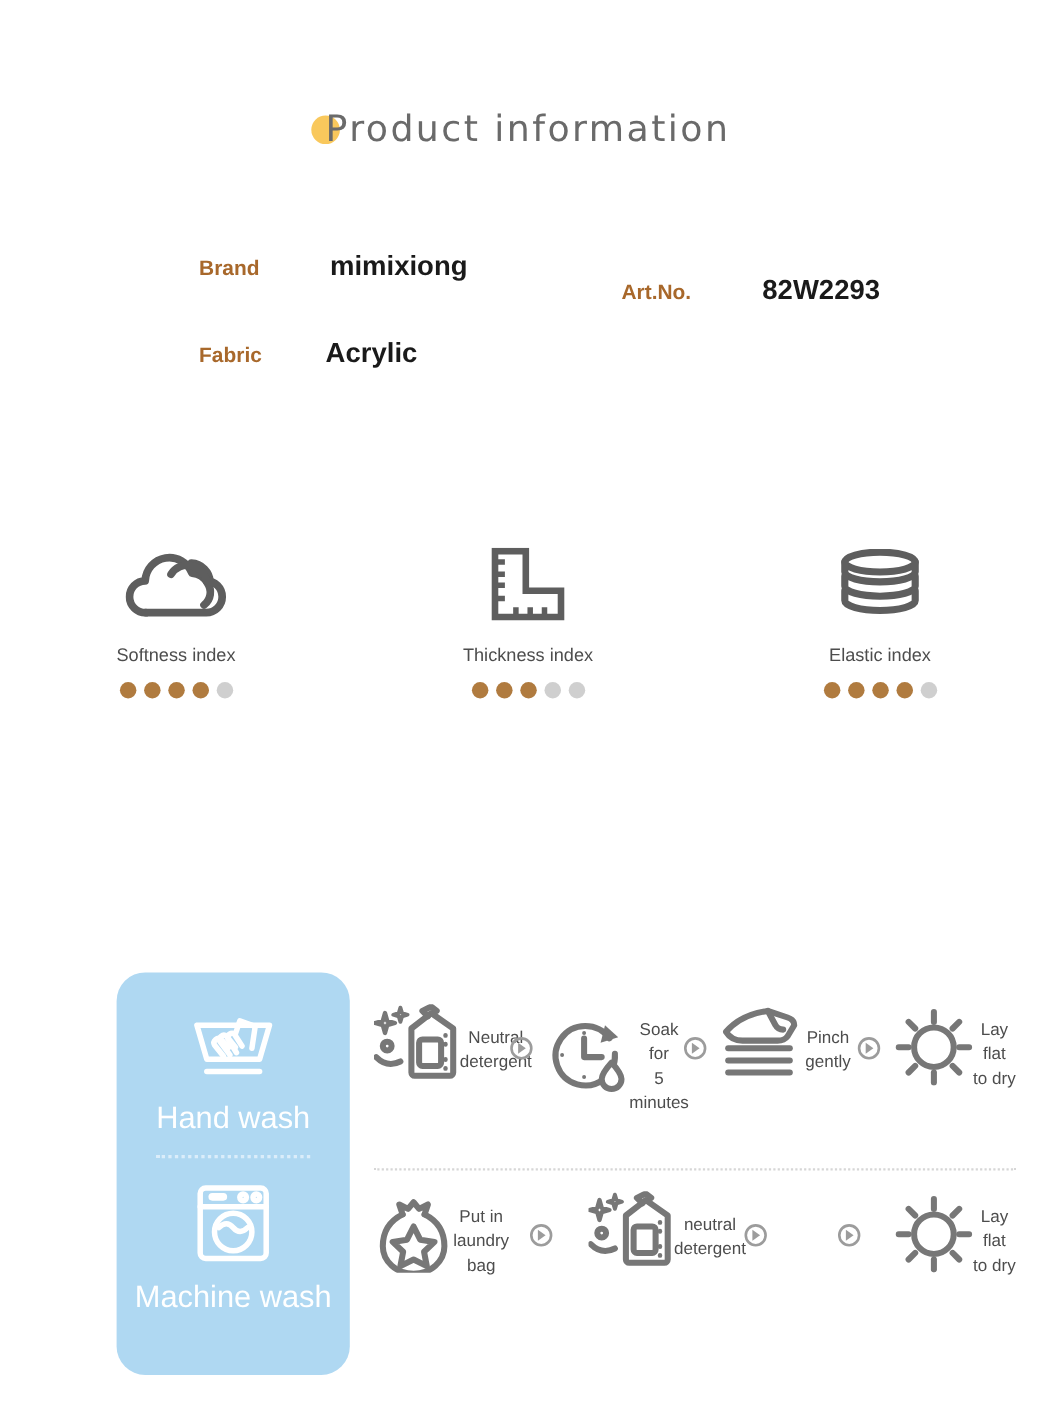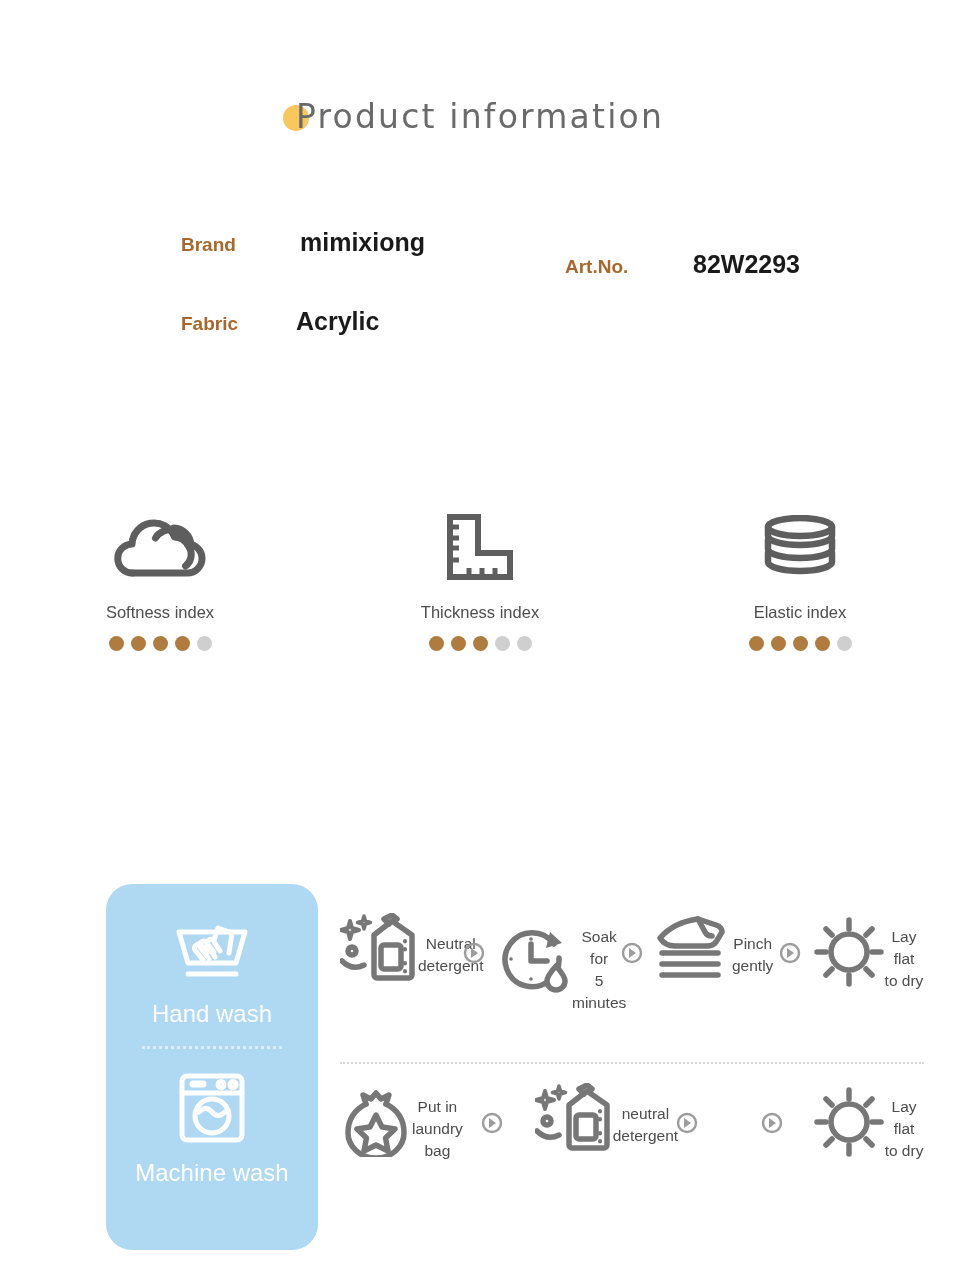--- a/index.html
+++ b/index.html
@@ -88,21 +88,21 @@
   .spec-value {
     font-size: 25px;
     font-weight: bold;
     color: #1A1A1A;
     white-space: nowrap;
   }
 
   
   .indices {
     position: absolute;
-    top: 511px;
+    top: 495px;
     left: 0;
     width: 960px;
     display: flex;
   }
   .index-item {
     flex: 1;
     display: flex;
     flex-direction: column;
     align-items: center;
   }
@@ -198,21 +198,21 @@
   .wash-mode.hand { margin-top: 32px; }
   .wash-mode.machine { margin-top: 26px; }
   .wash-mode-icon {
     height: 66px;
     display: flex;
     align-items: center;
     justify-content: center;
   }
   .wash-mode-label {
     margin-top: 18px;
-    font-size: 24px;
+    font-size: 28px;
     color: #FFFFFF;
     white-space: nowrap;
   }
   .wash-dotted {
     margin-top: 18px;
     width: 140px;
     border-top: 3px dotted #DBEDFA;
   }
 
   

